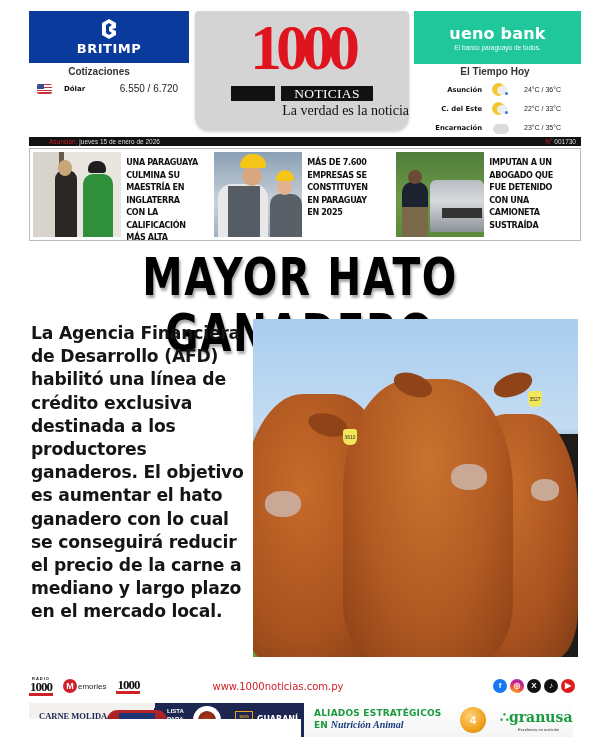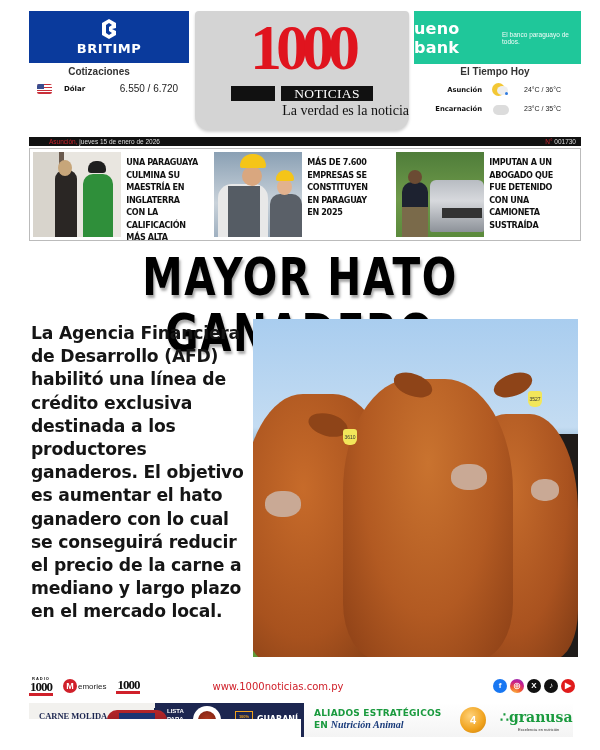--- a/index.html
+++ b/index.html
@@ -40,21 +40,21 @@
   }
   .mh-bar { position: absolute; left: 36px; top: 75px; width: 44px; height: 15px; background: #111; }
   .mh-noticias {
     position: absolute; left: 86px; top: 75px; width: 92px; height: 15px; background: #111;
     color: #fff; font-family: "Liberation Serif", serif; font-size: 13.5px; line-height: 15px; text-align: center; letter-spacing: 0.3px;
   }
   .mh-tag { position: absolute; left: 0; right: 0; top: 92px; text-align: right; font-family: "Liberation Serif", serif; font-size: 14px; color: #111; }
 
   .sponsor-right {
     position: absolute; left: 414px; top: 11px; width: 167px; height: 53px;
-    background: #1fc79a; color: #fff; display: flex; flex-direction: row; align-items: center; justify-content: center;
+    background: #1fc79a; color: #fff; display: flex; flex-direction: column; align-items: center; justify-content: center;
   }
   .sponsor-right .u-name { font-family: "DejaVu Sans", sans-serif; font-weight: bold; font-size: 16px; letter-spacing: 0.2px; }
   .sponsor-right .u-tag { font-size: 6.5px; opacity: 0.95; margin-top: 1px; }
 
   .weather-title { position: absolute; left: 440px; top: 66px; width: 110px; text-align: center; font-weight: bold; font-size: 10px; color: #333; }
   .weather { position: absolute; left: 420px; top: 80px; width: 170px; }
   .w-row { display: flex; align-items: center; height: 19px; }
   .w-city { width: 62px; text-align: right; font-family: "DejaVu Sans", sans-serif; font-weight: bold; font-size: 6.8px; color: #111; }
   .w-icon { width: 18px; height: 14px; margin: 0 14px 0 10px; position: relative; }
   .w-icon .sun { position: absolute; left: 0; top: 0; width: 13px; height: 13px; border-radius: 50%; background: #f3c734; }
@@ -210,20 +210,29 @@
   <div class="w-row">
     <span class="w-city">Asunción</span>
     <span class="w-icon">
         <span class="sun"></span>
         <span class="cloud"></span>
         <span class="drop"></span>
       </span>
     <span class="w-temp">24°C / 36°C</span>
   </div>
   <div class="w-row">
+    <span class="w-city">C. del Este</span>
+    <span class="w-icon">
+        <span class="sun"></span>
+        <span class="cloud"></span>
+        <span class="drop"></span>
+      </span>
+    <span class="w-temp">22°C / 33°C</span>
+  </div>
+  <div class="w-row">
     <span class="w-city">Encarnación</span>
     <span class="w-icon">
         <span class="cloud2"></span>
       </span>
     <span class="w-temp">23°C / 35°C</span>
   </div>
 </div>
 
 <div class="date-strip">
   <span>

